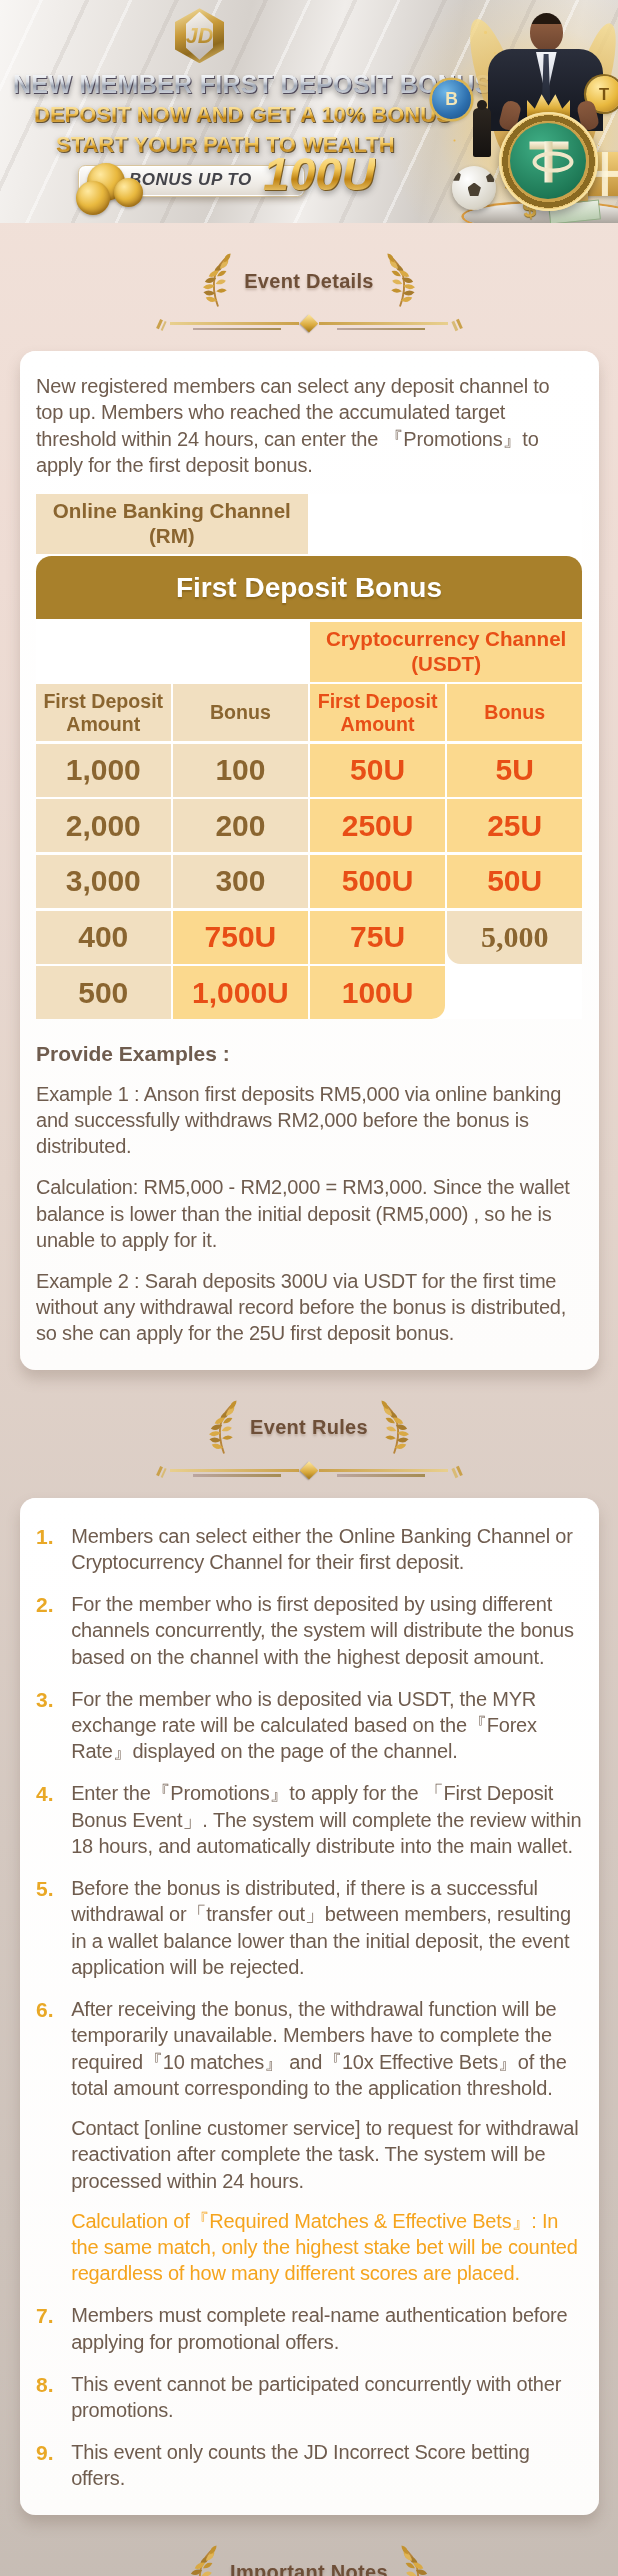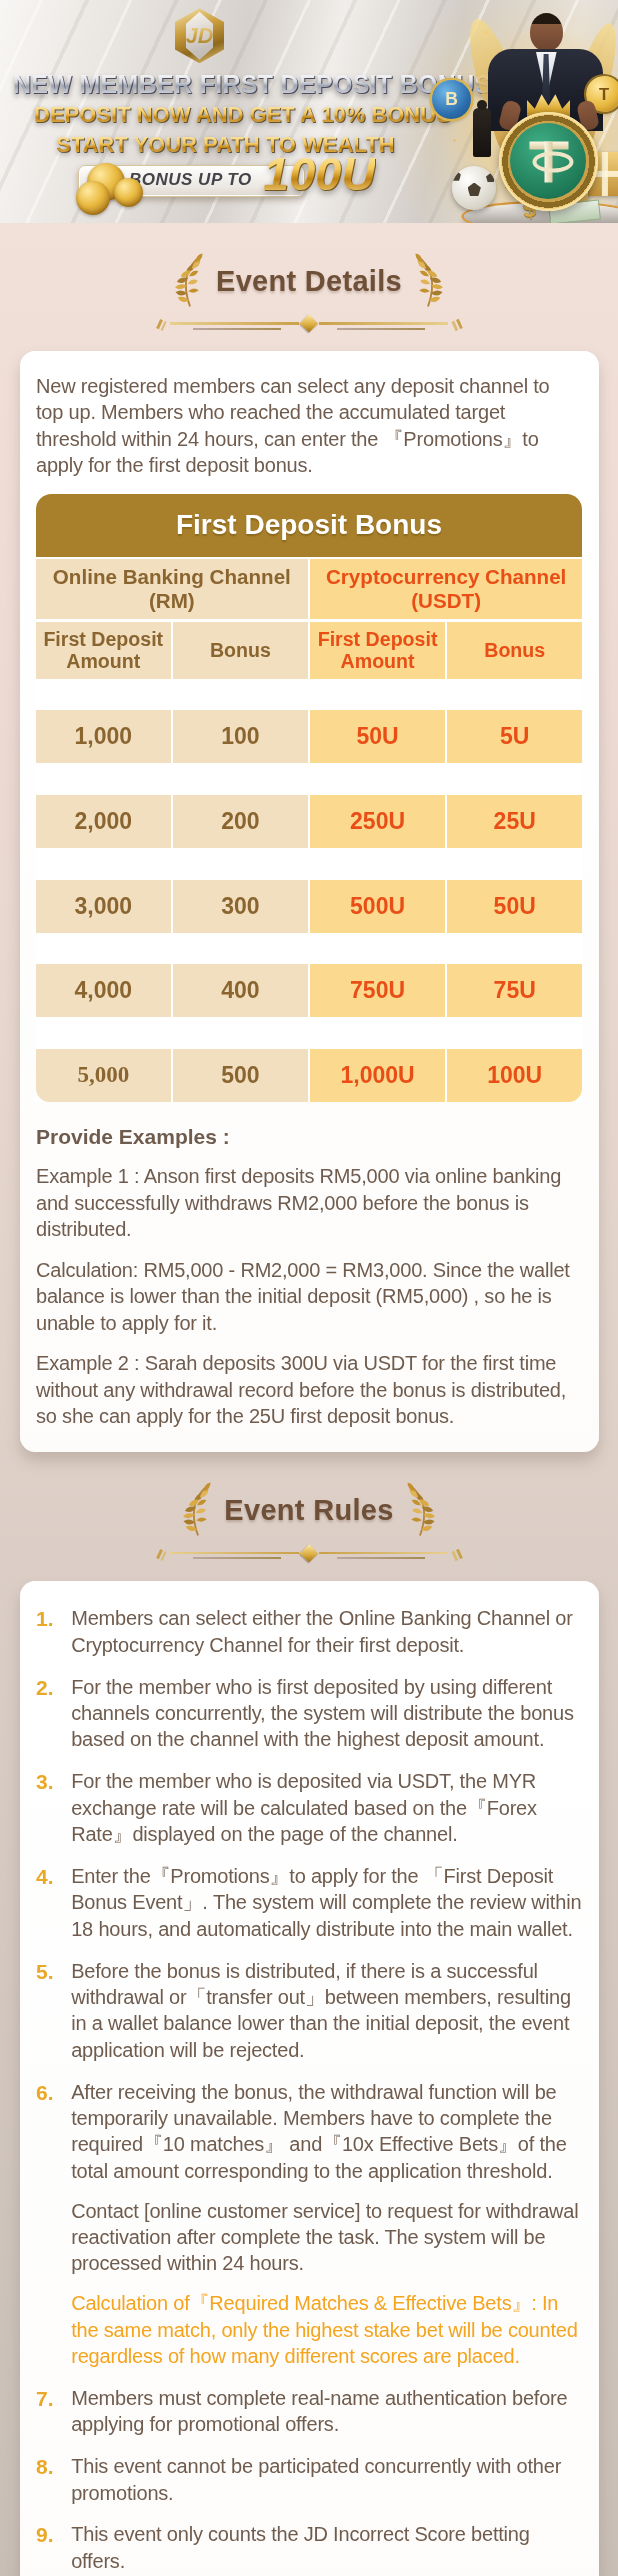--- a/index.html
+++ b/index.html
@@ -105,21 +105,21 @@
   .gift .rib-h{position:absolute;top:50%;left:0;height:6.2px;width:100%;transform:translateY(-50%);background:rgba(255,248,222,.85);}
   .chess{position:absolute;left:473px;top:108px;width:17.5px;height:49px;background:linear-gradient(180deg,#2c2620,#151210);border-radius:5.2px 5.2px 2.1px 2.1px;}
   .chess::before{content:"";position:absolute;left:3.6px;top:-8.2px;width:10.3px;height:10.3px;border-radius:50%;background:#241f1a;}
   .money{position:absolute;left:549px;top:202px;width:49px;height:17.5px;background:linear-gradient(180deg,#e8efe2,#b9ccb0);border:1px solid #8fae85;transform:rotate(-6deg);}
   .dollar{position:absolute;left:523px;top:196px;font-size:23px;font-weight:800;color:#e3b44c;text-shadow:0 1px 1px #8a6a22;transform:rotate(-10deg);}
   .platform{position:absolute;left:464px;top:203px;width:170px;height:27px;border-radius:50%;
     background:linear-gradient(180deg,#f4f2ee,#b9b4ad 60%,#8e8982);box-shadow:0 0 0 2.6px #d99a3f, 0 5.2px 7.2px rgba(0,0,0,.3);}
 
   
   .sect-head{display:flex;align-items:center;justify-content:center;gap:9.3px;margin-top:28px;}
-  .sect-title{font-size:29px;font-weight:800;color:#6e4f38;text-shadow:0 2.1px 2.6px rgba(90,60,40,.28);letter-spacing:0.3px;}
+  .sect-title{font-size:20px;font-weight:800;color:#6e4f38;text-shadow:0 2.1px 2.6px rgba(90,60,40,.28);letter-spacing:0.3px;}
   .laurel{width:33px;height:60px;flex:0 0 auto;}
   .laurel.r{transform:scaleX(-1);}
   .divider{position:relative;width:340px;margin:5.2px auto 0;height:17.5px;}
   .divider .bar{position:absolute;top:6.2px;width:129px;height:2.6px;background:linear-gradient(90deg,#e8cf8e,#caa14b);}
   .divider .bar.l{left:31px;}
   .divider .bar.r{right:31px;background:linear-gradient(270deg,#e8cf8e,#caa14b);}
   .divider .bar::after{content:"";position:absolute;top:5.2px;left:23px;width:88px;height:2.1px;background:linear-gradient(90deg,#bba6a0,#a58c52);}
   .divider .bar.r::after{left:auto;right:23px;}
   .divider .diamond{position:absolute;left:50%;top:1px;width:13.4px;height:13.4px;transform:translateX(-50%) rotate(45deg);
     background:linear-gradient(135deg,#ffe9a4,#d9a93c 60%,#9c7318);box-shadow:0 1px 1.5px rgba(0,0,0,.3);}
@@ -140,21 +140,21 @@
 
   
   .fdtable{display:grid;grid-template-columns:repeat(4,1fr);gap:2.6px;background:#ffffff;margin-top:15.5px;}
   .fdtable .cell{display:flex;align-items:center;justify-content:center;text-align:center;padding:5.2px 4.1px;box-sizing:border-box;}
   .t-title{grid-column:1/5;background:linear-gradient(180deg,#b0863０,#a8802b);background-color:#a8802b;
     border-radius:15.5px 15.5px 0 0;color:#ffffff;font-size:28px;font-weight:800;min-height:63px;text-shadow:0 1.5px 1.5px rgba(90,60,10,.35);}
   .gh{font-size:20.6px;font-weight:800;min-height:58px;line-height:1.2;}
   .gh.bankc{grid-column:1/3;}
   .gh.cryptoc{grid-column:3/5;}
   .sh{font-size:19.6px;font-weight:800;min-height:57px;line-height:1.15;}
-  .dc{font-size:23px;font-weight:800;min-height:53px;margin-top:29px;}
+  .dc{font-size:30px;font-weight:800;min-height:53px;}
   .bank{background:#f1dfc0;color:#8a6530;}
   .crypto{background:#fbd98e;color:#e84e16;}
   .rb-bl{border-radius:0 0 0 13.4px;font-family:Liberation Serif, serif;}
   .rb-br{border-radius:0 0 13.4px 0;}
 
   .examples-heading{font-size:21px;font-weight:800;color:#6f5c4e;margin:23px 0 0;}
   .example{margin-top:14.4px;}
 
   
   .li{display:flex;align-items:flex-start;gap:8.2px;margin-top:15.5px;}
@@ -273,22 +273,22 @@
     <span class="bar l"></span>
     <span class="diamond"></span>
     <span class="bar r"></span>
     <span class="tick r"></span>
   </div>
 
   <div class="card">
     <p class="body-text intro">New registered members can select any deposit channel to top up. Members who reached the accumulated target threshold within 24 hours, can enter the 『Promotions』to apply for the first deposit bonus.</p>
 
     <div class="fdtable">
+      <div class="cell gh bankc bank">Online Banking Channel (RM)</div>
       <div class="cell t-title">First Deposit Bonus</div>
-      <div class="cell gh bankc bank">Online Banking Channel (RM)</div>
       <div class="cell gh cryptoc crypto">Cryptocurrency Channel (USDT)</div>
 
       <div class="cell sh bank">First Deposit Amount</div>
       <div class="cell sh bank">Bonus</div>
       <div class="cell sh crypto">First Deposit Amount</div>
       <div class="cell sh crypto">Bonus</div>
 
       <div class="cell dc bank">1,000</div>
       <div class="cell dc bank">100</div>
       <div class="cell dc crypto">50U</div>
@@ -297,21 +297,20 @@
       <div class="cell dc bank">2,000</div>
       <div class="cell dc bank">200</div>
       <div class="cell dc crypto">250U</div>
       <div class="cell dc crypto">25U</div>
 
       <div class="cell dc bank">3,000</div>
       <div class="cell dc bank">300</div>
       <div class="cell dc crypto">500U</div>
       <div class="cell dc crypto">50U</div>
 
-      <div class="cell dc bank">4,000</div>
       <div class="cell dc bank">400</div>
       <div class="cell dc crypto">750U</div>
       <div class="cell dc crypto">75U</div>
 
       <div class="cell dc bank rb-bl">5,000</div>
       <div class="cell dc bank">500</div>
       <div class="cell dc crypto">1,000U</div>
       <div class="cell dc crypto rb-br">100U</div>
     </div>
 

